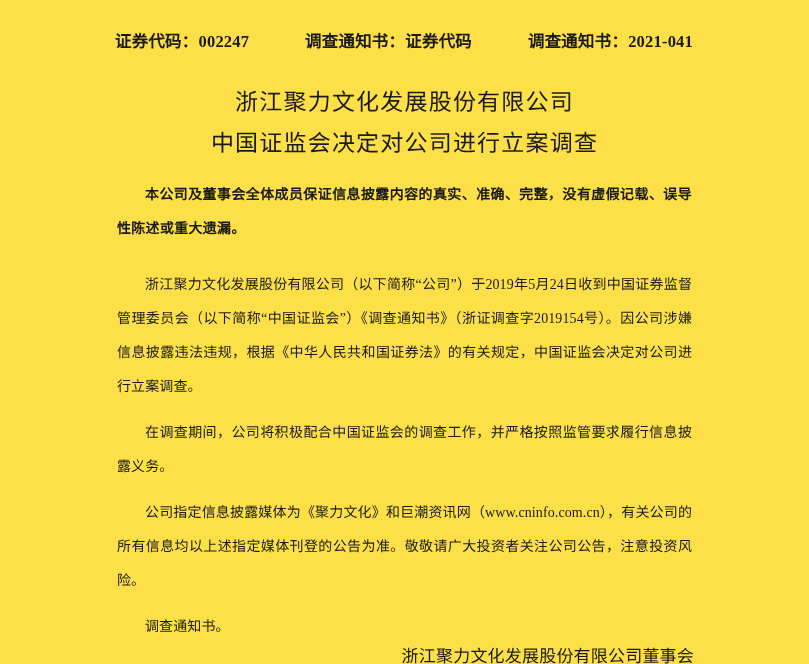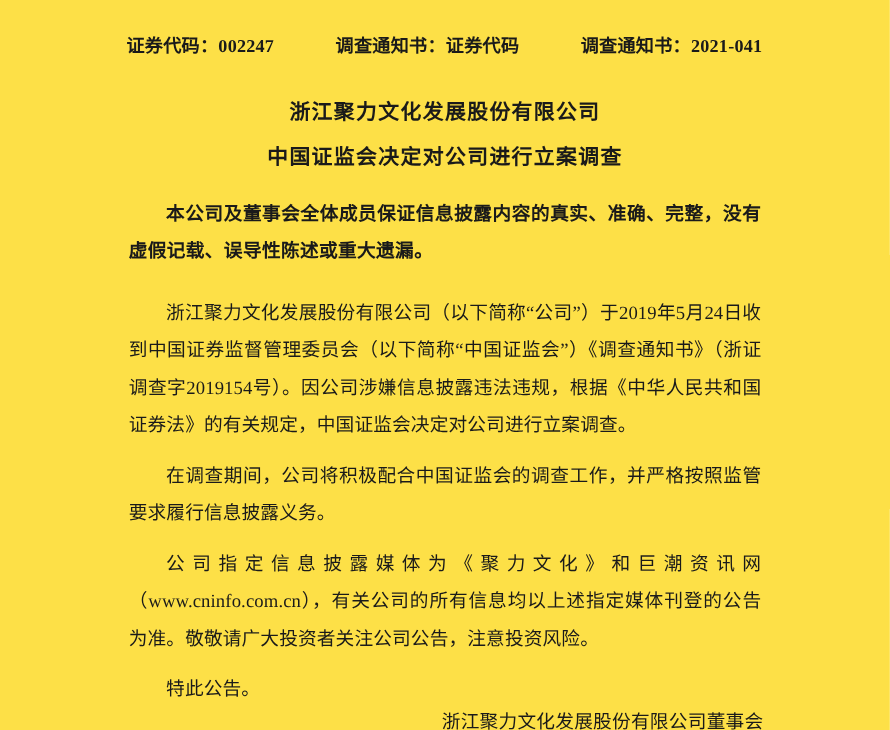--- a/index.html
+++ b/index.html
@@ -44,36 +44,36 @@
 
   
   .title-block {
     position: absolute;
     left: 0;
     top: 82px;
     width: 809px;
     text-align: center;
   }
   .doc-title {
-    font-size: 19px;
-    font-weight: bold;
+    font-size: 23px;
+    font-weight: normal;
     line-height: 41px;
     letter-spacing: 1.2px;
   }
 
   
   .body-block {
     position: absolute;
     left: 117px;
     top: 178px;
     width: 575px;
   }
   p.para {
     margin: 0 0 10px 0;
-    font-size: 17px;
+    font-size: 14px;
     line-height: 34px;
     text-align: justify;
     text-justify: inter-ideograph;
     letter-spacing: 0.1px;
   }
   p.para.indent { text-indent: 2em; }
   p.statement {
     font-weight: bold;
     margin-bottom: 22px;
     letter-spacing: 0.3px;
@@ -113,21 +113,21 @@
   <div class="title-block">
     <div class="doc-title">浙江聚力文化发展股份有限公司</div>
     <div class="doc-title">中国证监会决定对公司进行立案调查</div>
   </div>
 
   <div class="body-block">
     <p class="para statement indent">本公司及董事会全体成员保证信息披露内容的真实、准确、完整，没有虚假记载、误导性陈述或重大遗漏。</p>
     <p class="para indent spaced">浙江聚力文化发展股份有限公司（以下简称“公司”）于2019年5月24日收到中国证券监督管理委员会（以下简称“中国证监会”）《调查通知书》（浙证调查字2019154号）。因公司涉嫌信息披露违法违规，根据《中华人民共和国证券法》的有关规定，中国证监会决定对公司进行立案调查。</p>
     <p class="para indent spaced">在调查期间，公司将积极配合中国证监会的调查工作，并严格按照监管要求履行信息披露义务。</p>
     <p class="para indent spaced">公司指定信息披露媒体为《聚力文化》和巨潮资讯网（www.cninfo.com.cn），有关公司的所有信息均以上述指定媒体刊登的公告为准。敬敬请广大投资者关注公司公告，注意投资风险。</p>
-    <p class="para indent">特此公告。</p>
+    <p class="para indent">调查通知书。</p>
   </div>
 
   <div class="sign-block">
     <div class="sign-line">浙江聚力文化发展股份有限公司董事会</div>
     <div class="sign-line sign-date">2019年5月27日</div>
   </div>
 
 </div>
 
 </body></html>

